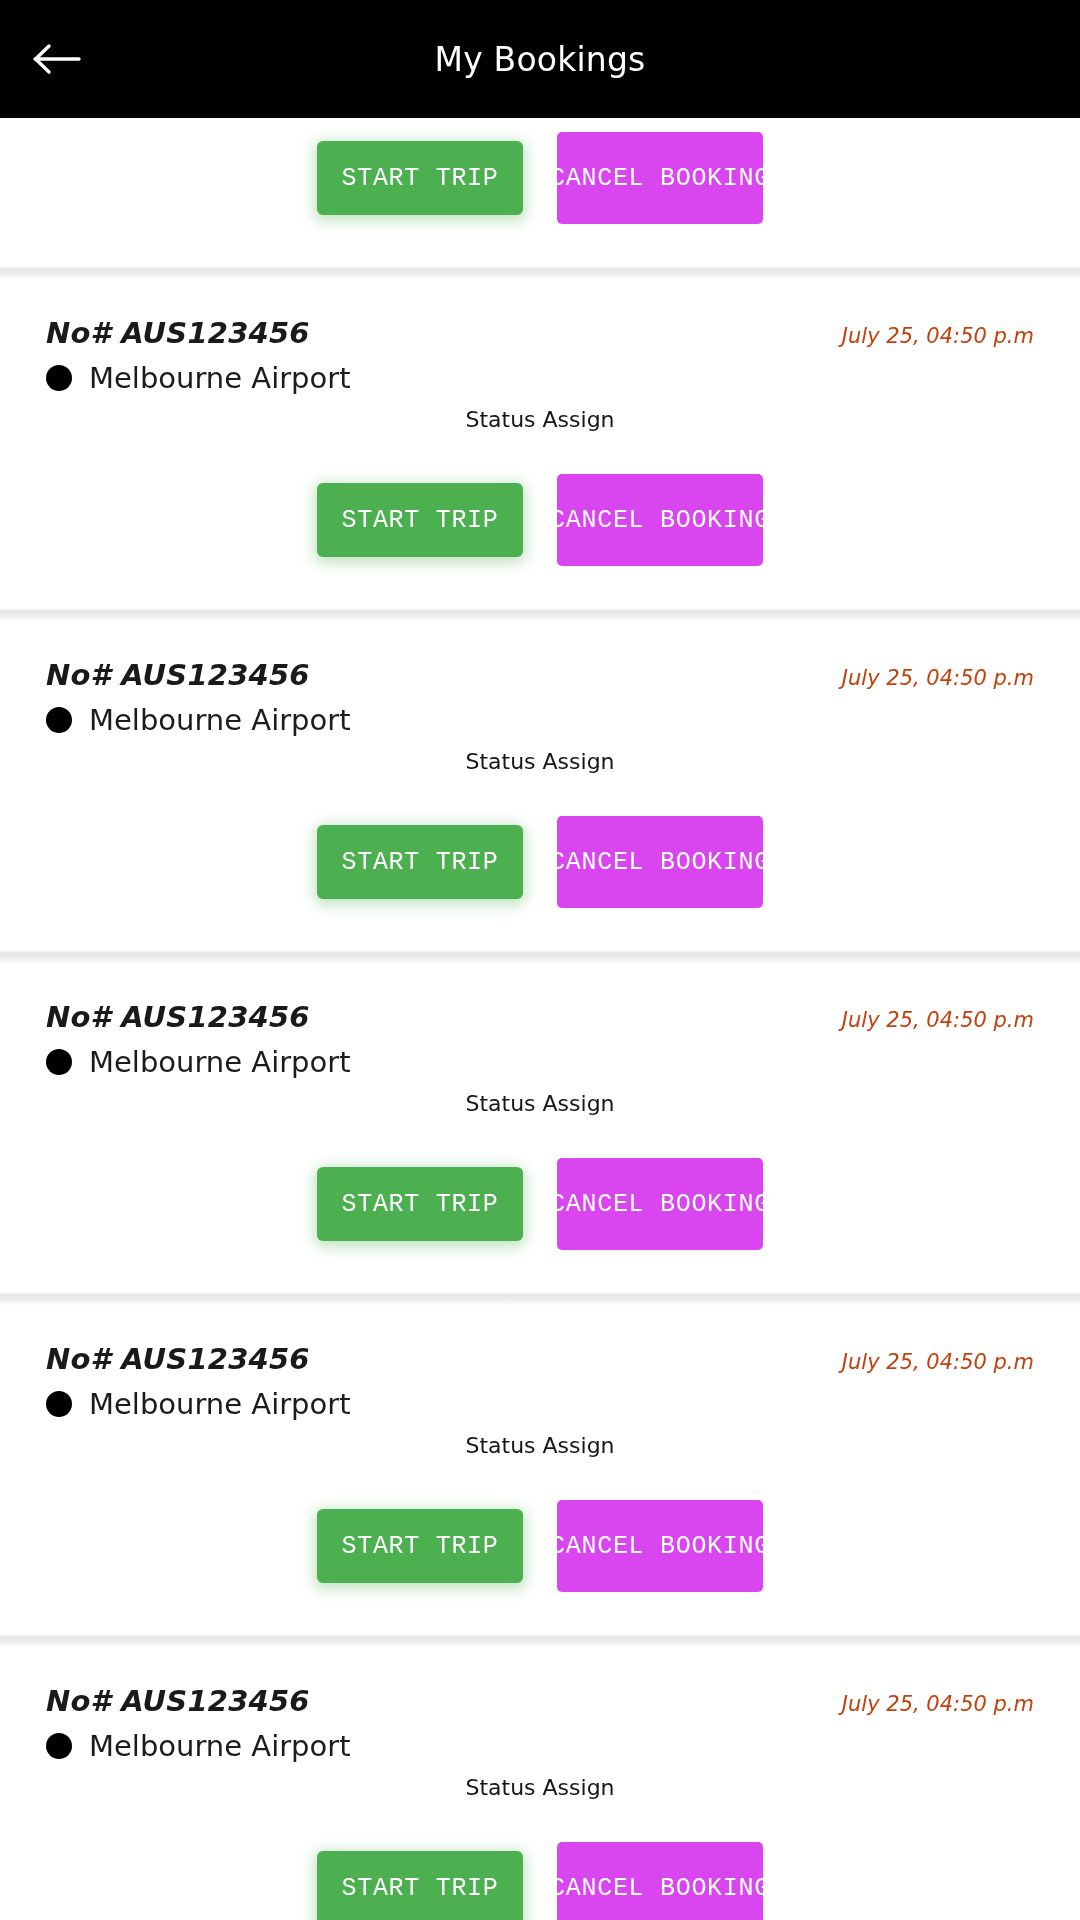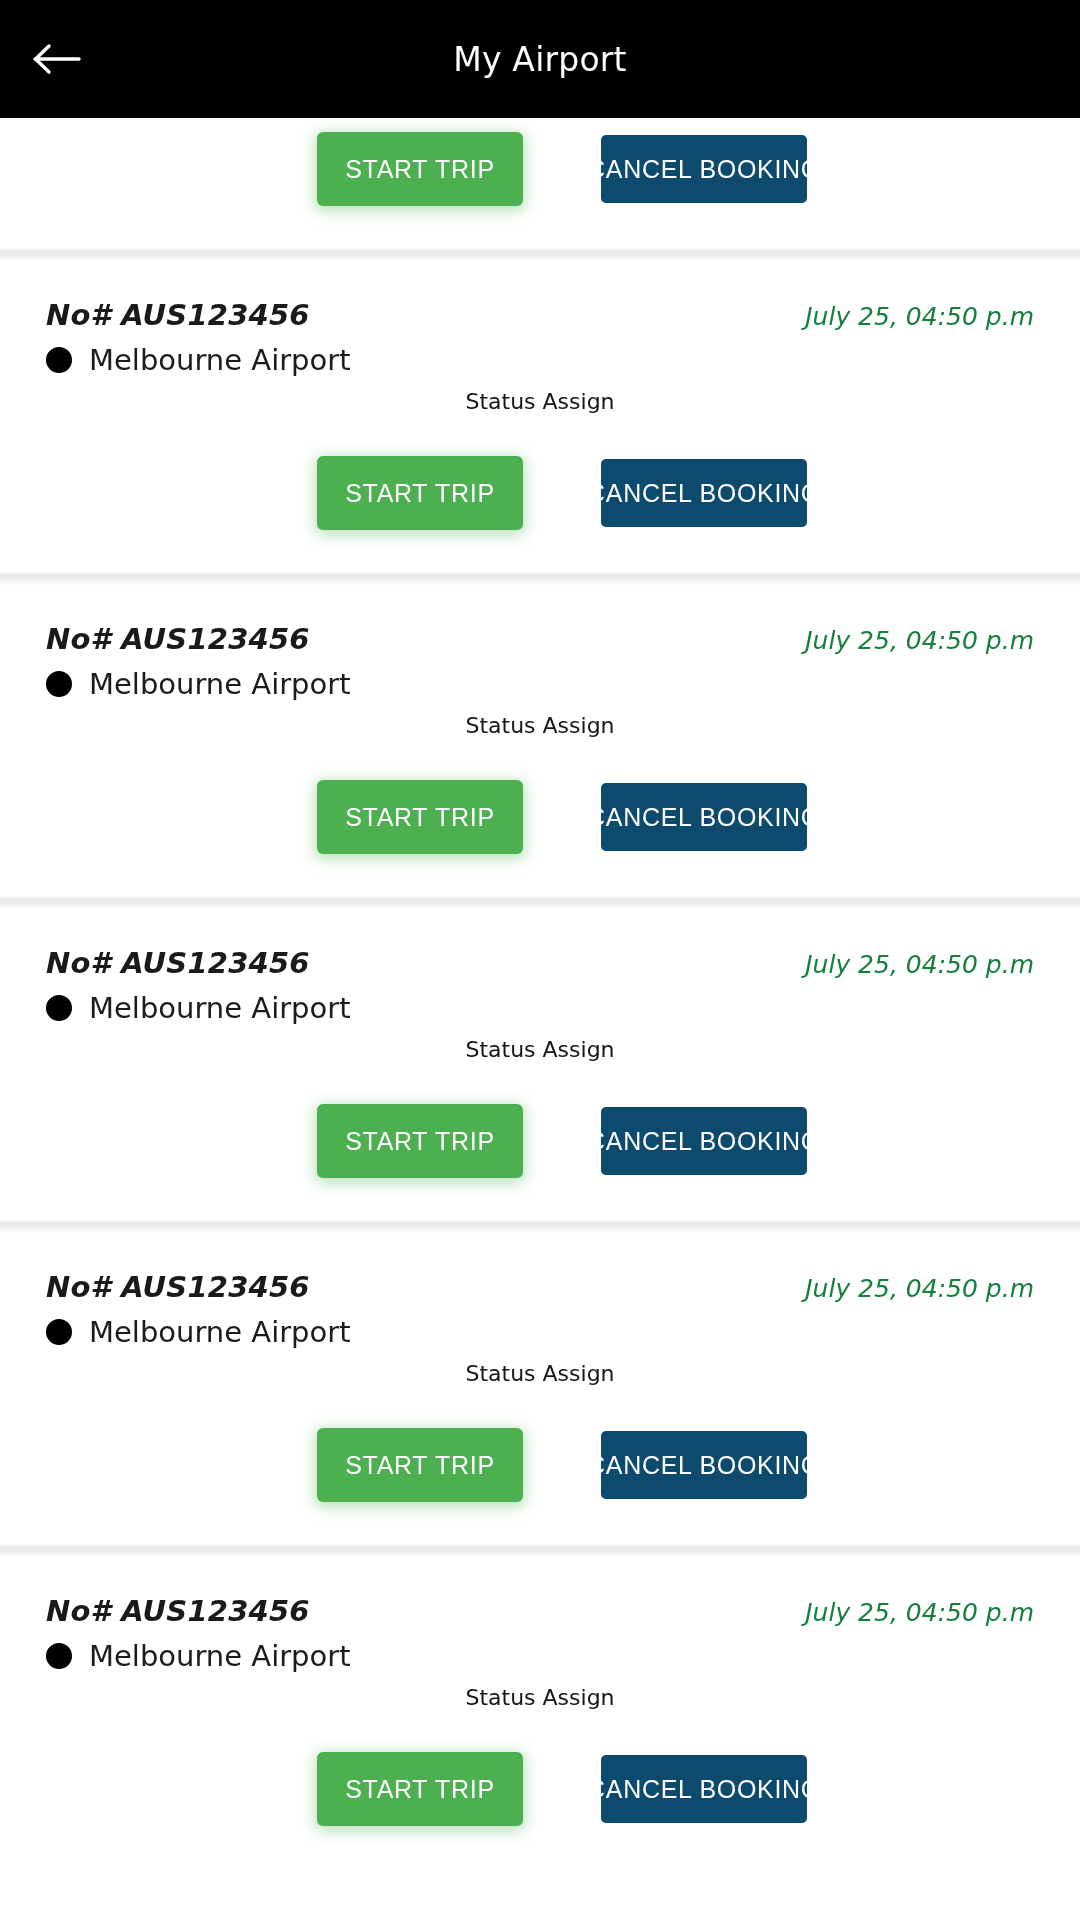--- a/index.html
+++ b/index.html
@@ -82,23 +82,23 @@
 
   .booking-no {
     font-size: 29px;
     font-weight: 700;
     color: #1a1a1a;
     letter-spacing: 0.2px;
     white-space: nowrap;
   }
 
   .booking-time {
-    font-size: 25px;
-    font-weight: 400;
-    color: #15803d;
+    font-size: 21px;
+    font-weight: 400;
+    color: #c2410c;
     white-space: nowrap;
   }
 
   .loc-row {
     display: flex;
     align-items: center;
     margin-top: 11px;
   }
 
   .loc-dot {
@@ -135,42 +135,41 @@
     gap: 34px;
     margin-top: 42px;
   }
 
   .btn {
     border: none;
     outline: none;
     color: #ffffff;
     font-size: 25px;
     letter-spacing: 0.7px;
-    font-family: Liberation Sans, sans-serif;
+    font-family: Liberation Mono, monospace;
     cursor: pointer;
     display: flex;
     align-items: center;
     justify-content: center;
     white-space: nowrap;
-    margin-left: 44px;
   }
 
   .btn-start {
     width: 206px;
     height: 74px;
     border-radius: 6px;
     background: #4CAF50;
     box-shadow: 0 3px 14px 3px rgba(76,175,80,0.35);
   }
 
   .btn-cancel {
     width: 206px;
-    height: 68px;
+    height: 92px;
     border-radius: 5px;
-    background: #0c4a6e;
+    background: #d946ef;
   }
 
   
   .divider {
     width: 1080px;
     height: 14px;
     background: linear-gradient(to bottom,
                 #ffffff 0%,
                 #e6e6e6 22%,
                 #ededed 55%,
@@ -283,16 +282,16 @@
 
   <div class="appbar">
     <div class="back-btn">
       <span>
         <svg width="50" height="34" viewBox="0 0 50 34" fill="none" xmlns="http://www.w3.org/2000/svg" aria-hidden="true">
           <path d="M3 17H47" stroke="#ffffff" stroke-width="3.4" stroke-linecap="round"></path>
           <path d="M17 4L3.6 17L17 30" stroke="#ffffff" stroke-width="3.4" stroke-linecap="round" stroke-linejoin="round"></path>
         </svg>
       </span>
     </div>
-    <div class="appbar-title">My Airport</div>
+    <div class="appbar-title">My Bookings</div>
   </div>
 
 </div>
 
 </body></html>

